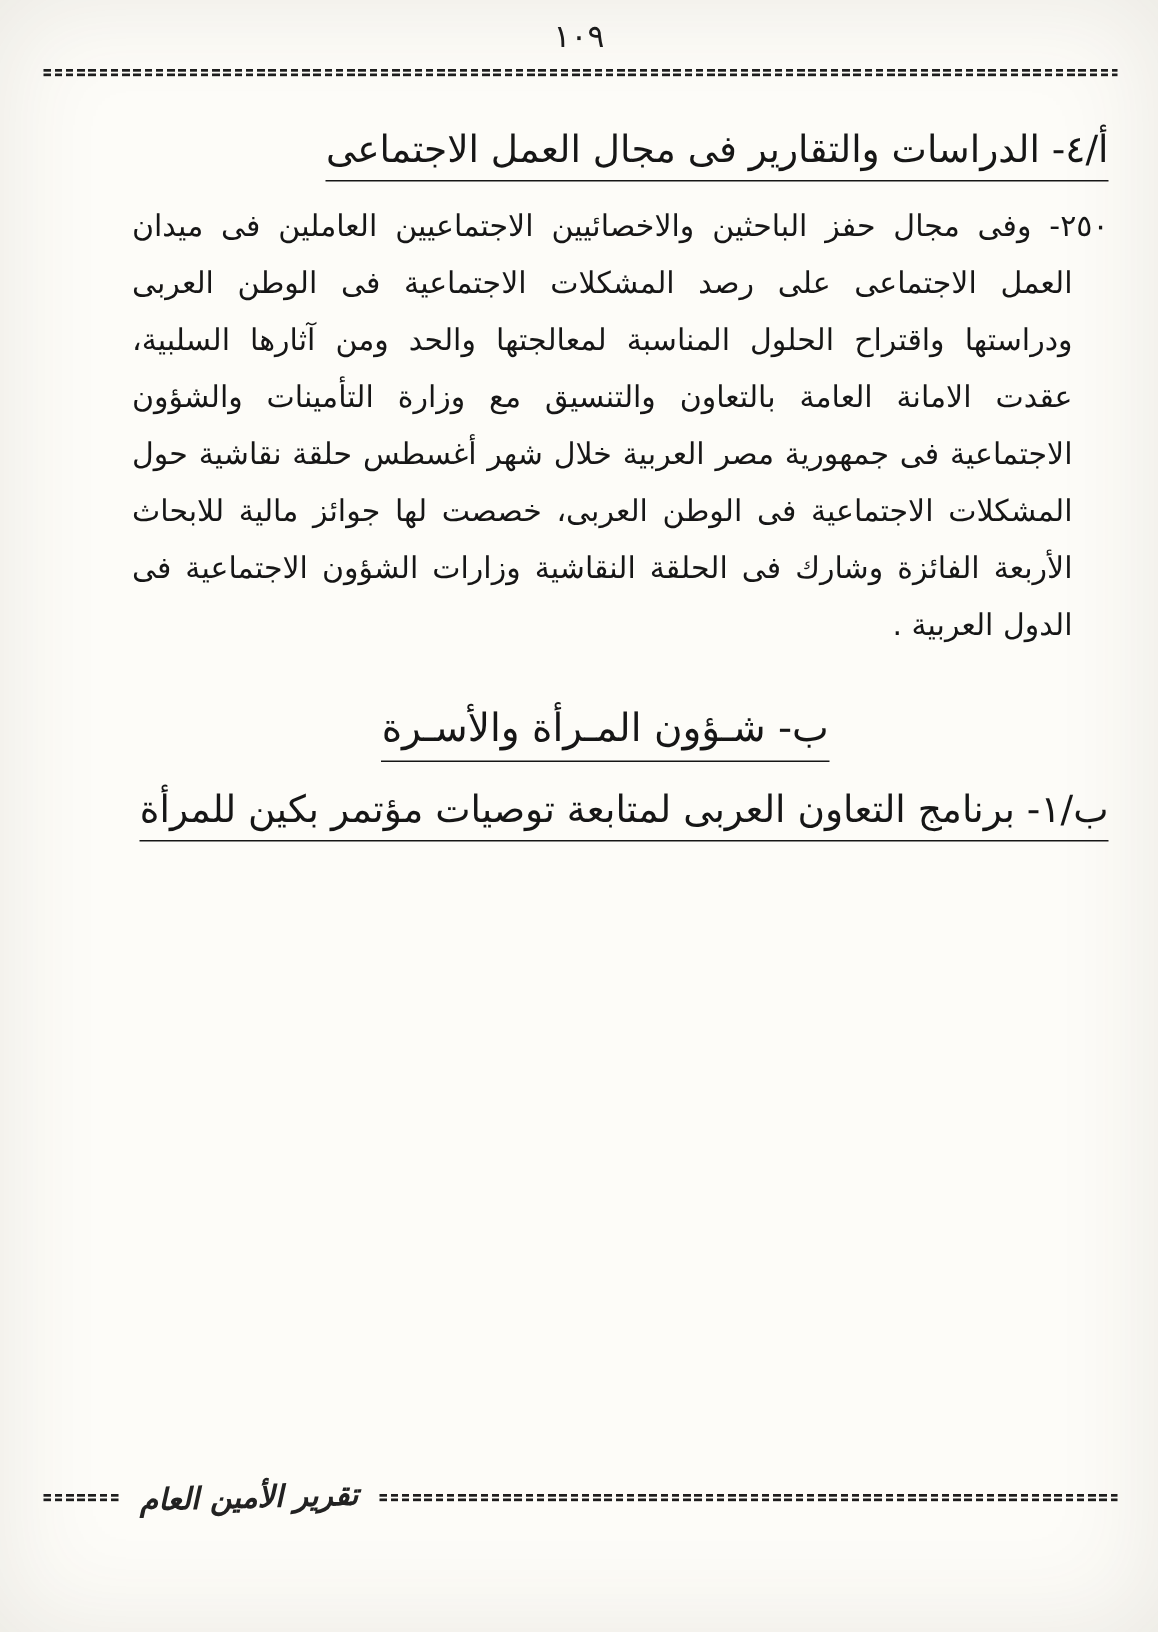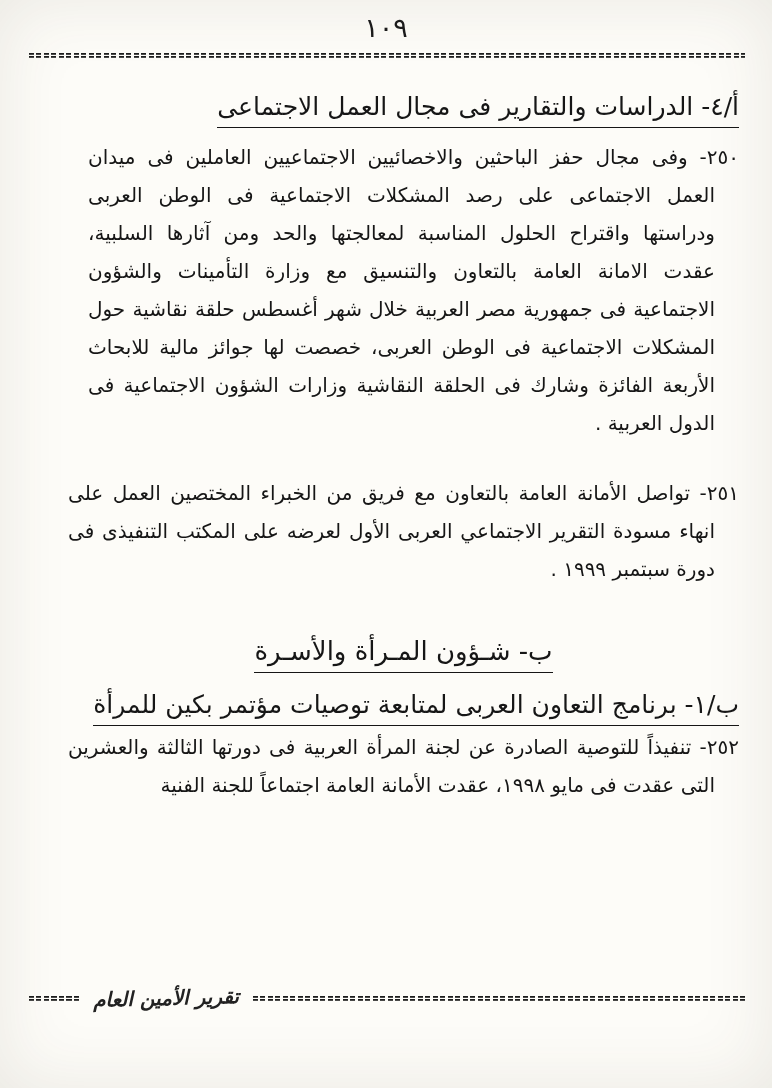--- a/index.html
+++ b/index.html
@@ -6,21 +6,21 @@
   html,body{margin:0;padding:0;}
   body{width:772px;height:1088px;background:#cfcfcc;}
   .page{
     width:772px;height:1088px;position:relative;overflow:hidden;
     background:#fdfcf8;color:#161616;
     font-family:"DejaVu Sans",sans-serif;
     box-shadow:inset 0 0 70px rgba(70,60,40,.10);
     padding-top:12px;
   }
   .page-number{
-    text-align:center;font-size:27px;letter-spacing:5px;color:#1b1b1b;
+    text-align:center;font-size:21px;letter-spacing:5px;color:#1b1b1b;
   }
   .rule{
     height:5px;
     background-image:
       repeating-linear-gradient(90deg,#1d1d1d 0,#1d1d1d 5px,transparent 5px,transparent 7.5px),
       repeating-linear-gradient(90deg,#1d1d1d 0,#1d1d1d 5px,transparent 5px,transparent 7.5px);
     background-position:left top,left bottom;
     background-size:100% 1.8px,100% 1.8px;
     background-repeat:no-repeat,no-repeat;
   }
@@ -61,27 +61,25 @@
 
   <div class="rule top-rule"></div>
 
   <div class="content">
 
 
     <h2 class="heading h-a4"><span class="ul">أ/٤- الدراسات والتقارير فى مجال العمل الاجتماعى</span></h2>
 
     <p class="para numbered p250">٢٥٠- وفى مجال حفز الباحثين والاخصائيين الاجتماعيين العاملين فى ميدان العمل الاجتماعى على رصد المشكلات الاجتماعية فى الوطن العربى ودراستها واقتراح الحلول المناسبة لمعالجتها والحد ومن آثارها السلبية، عقدت الامانة العامة بالتعاون والتنسيق مع وزارة التأمينات والشؤون الاجتماعية فى جمهورية مصر العربية خلال شهر أغسطس حلقة نقاشية حول المشكلات الاجتماعية فى الوطن العربى، خصصت لها جوائز مالية للابحاث الأربعة الفائزة وشارك فى الحلقة النقاشية وزارات الشؤون الاجتماعية فى الدول العربية .</p>
 
-    <p class="para numbered p251">٢٥١- تواصل الأمانة العامة بالتعاون مع فريق من الخبراء المختصين العمل على انهاء مسودة التقرير الاجتماعي العربى الأول لعرضه على المكتب التنفيذى فى دورة سبتمبر ١٩٩٩ .</p>
 
     <h2 class="heading h-b"><span class="ul">ب- شـؤون المـرأة والأسـرة</span></h2>
 
     <h3 class="heading h-b1"><span class="ul">ب/١- برنامج التعاون العربى لمتابعة توصيات مؤتمر بكين للمرأة</span></h3>
 
-    <p class="para numbered p252">٢٥٢- تنفيذاً للتوصية الصادرة عن لجنة المرأة العربية فى دورتها الثالثة والعشرين التى عقدت فى مايو ١٩٩٨، عقدت الأمانة العامة اجتماعاً للجنة الفنية</p>
 
   </div>
 
   <div class="footer">
     <div class="rule seg-short"></div>
     <div class="signature">تقرير الأمين العام</div>
     <div class="rule seg-long"></div>
   </div>
 
 </div>

